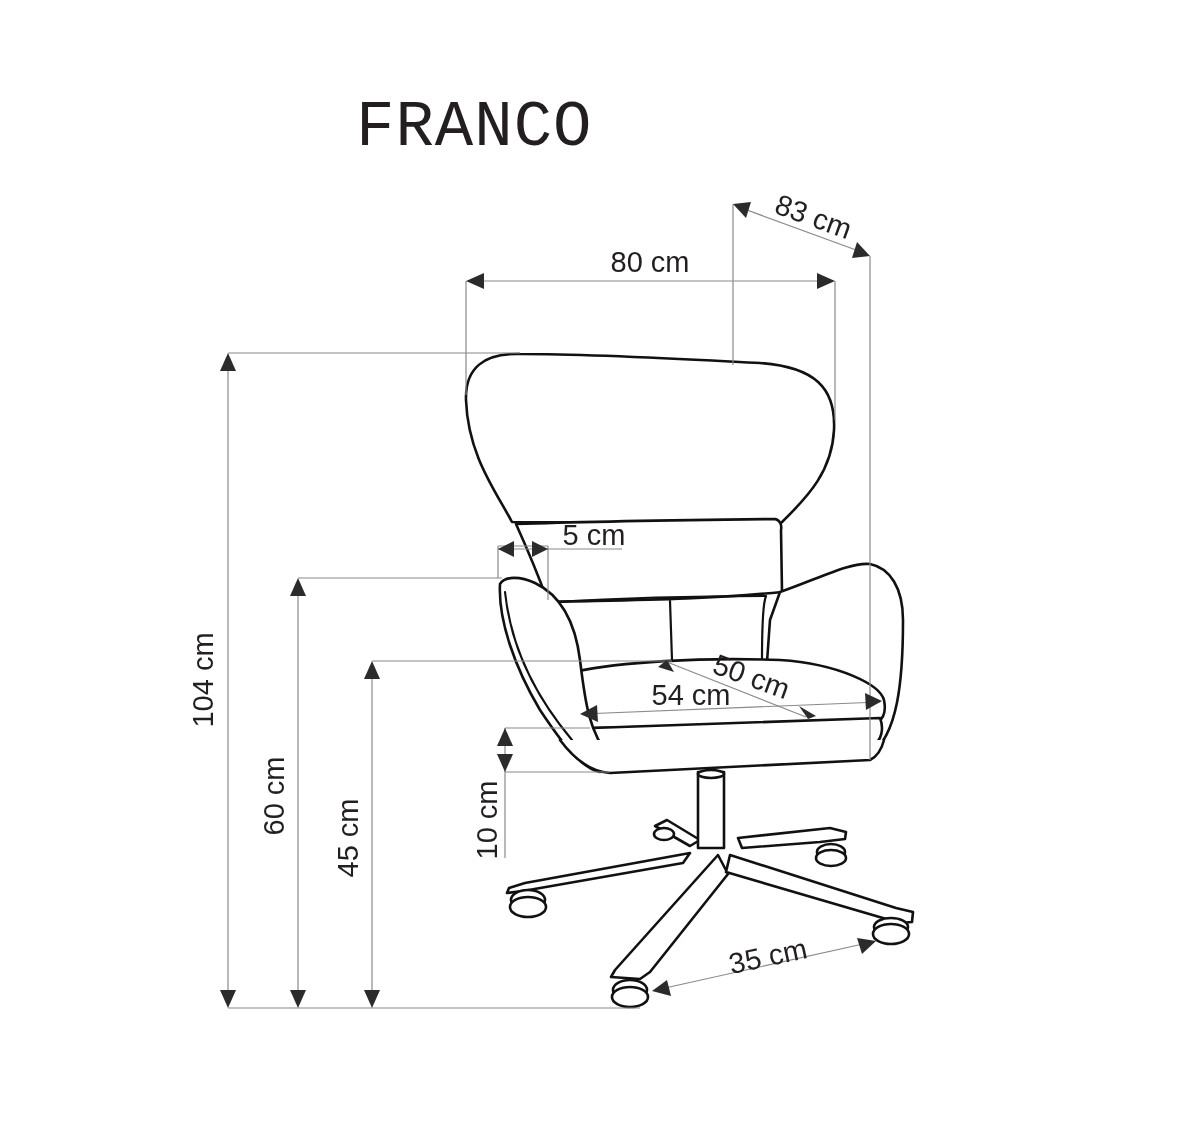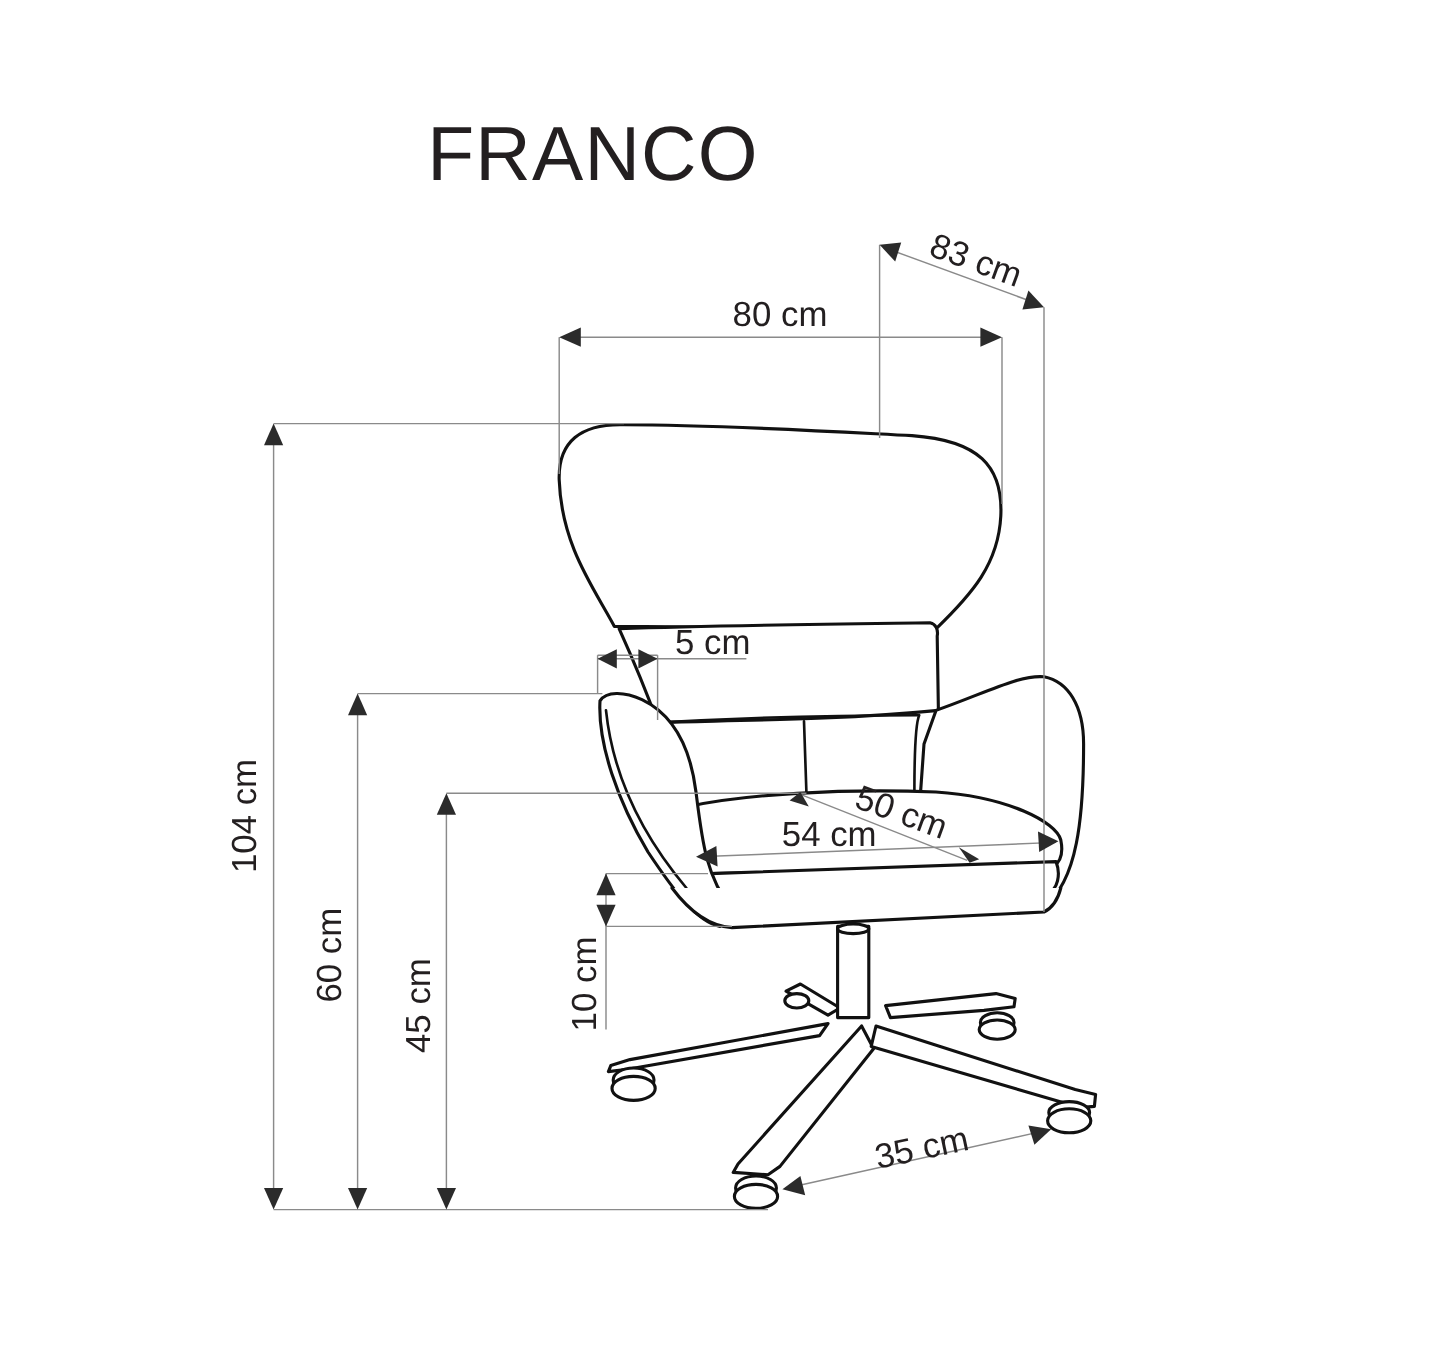--- a/index.html
+++ b/index.html
@@ -1,20 +1,20 @@
 <!DOCTYPE html>
 <html><head>
 <meta charset="utf-8">
 <style>
   html, body { margin: 0; padding: 0; background: #ffffff; }
   body { width: 1200px; height: 1136px; position: relative; overflow: hidden;
          font-family: "Liberation Sans", sans-serif; }
   #stage { position: absolute; left: 0; top: 0; width: 1200px; height: 1136px; }
   .title { position: absolute; left: 356px; top: 96px; font-size: 64px; color: #231f20;
-           letter-spacing: 1px; line-height: 1; font-family: Liberation Sans, sans-serif; }
+           letter-spacing: 1px; line-height: 1; font-family: Liberation Mono, monospace; }
   svg text { font-family: "Liberation Sans", sans-serif; fill: #231f20; }
   .dim { stroke: #8a8a8a; stroke-width: 1.2; fill: none; }
   .out { stroke: #111; stroke-width: 2.6; fill: #fff; stroke-linejoin: round; stroke-linecap: round; }
   .in  { stroke: #111; stroke-width: 2.2; fill: none; stroke-linejoin: round; stroke-linecap: round; }
   .arrow { fill: #2b2b2b; }
   .lbl { font-size: 29px; }
 </style>
 </head>
 <body>
 

